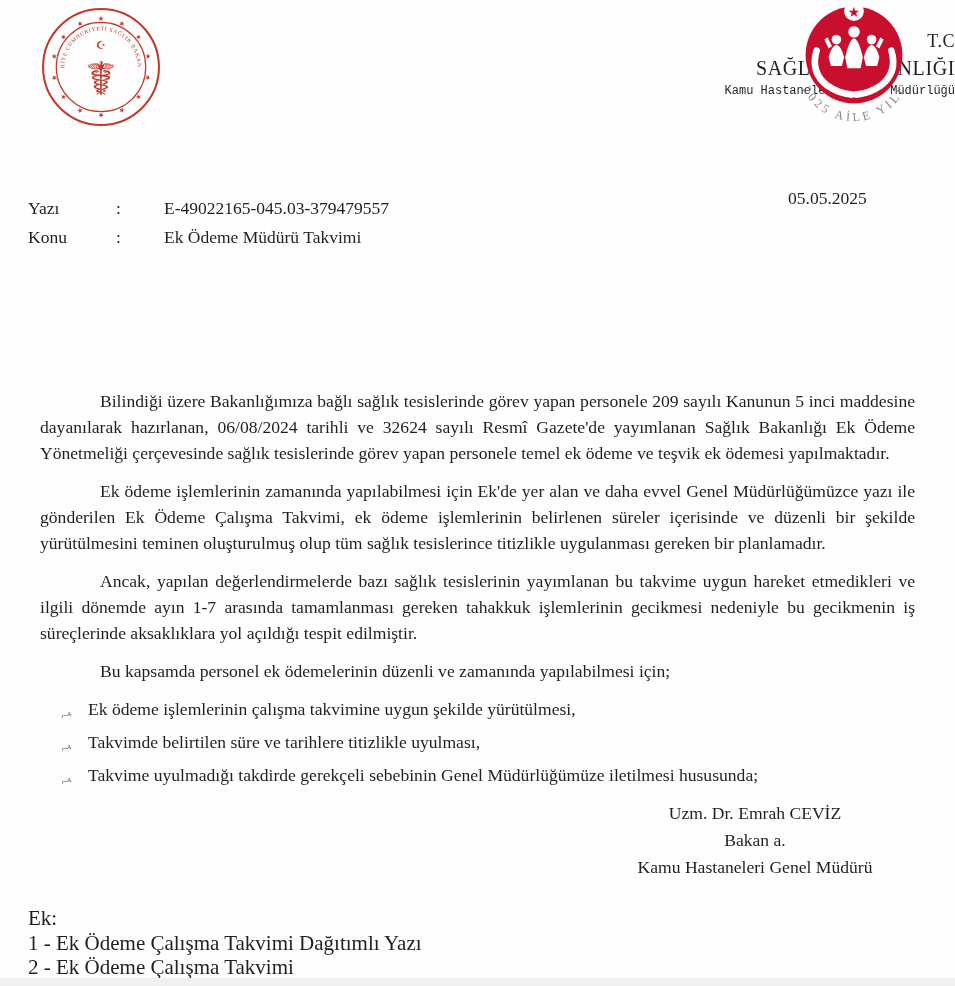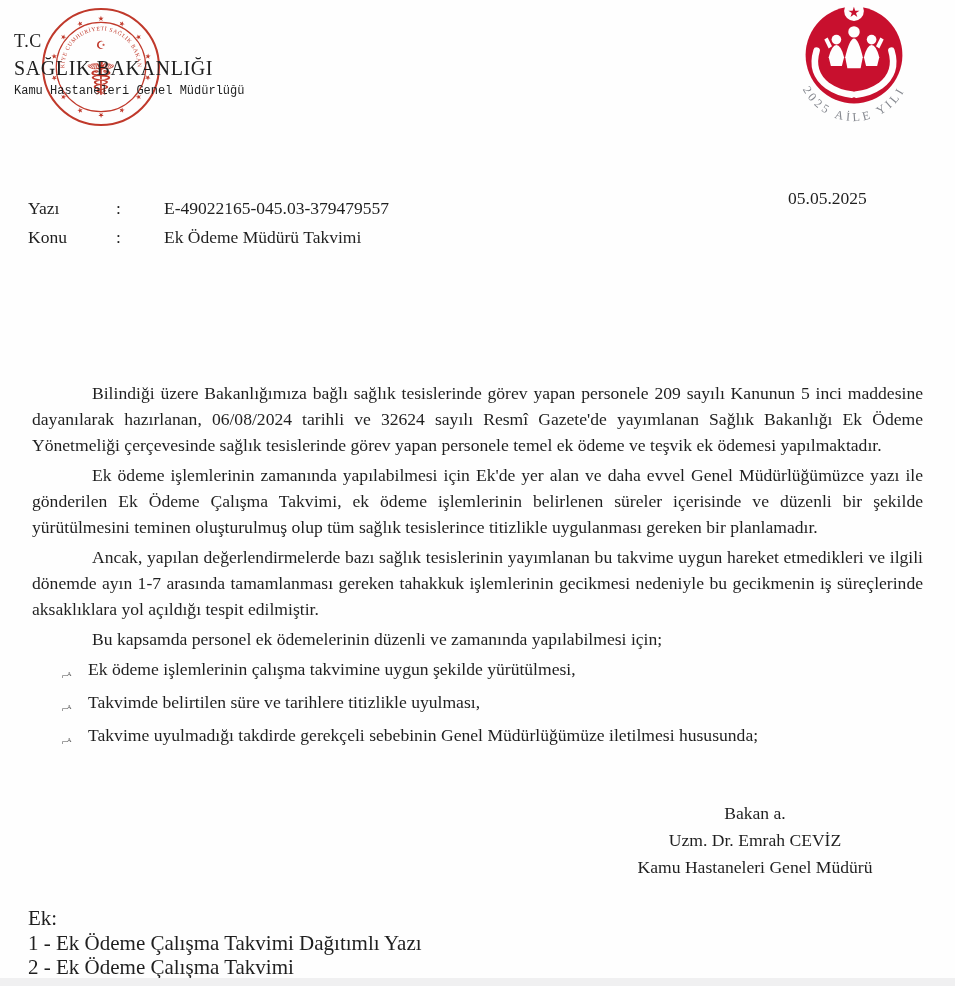--- a/index.html
+++ b/index.html
@@ -8,21 +8,21 @@
     width:955px;height:986px;
     margin:0 auto;
     background:#fefefe;
     font-family:"Liberation Serif","DejaVu Serif",serif;
     color:#1f1f1f;
     overflow:hidden;
   }
   
   .letterhead-center{
     position:absolute;top:28px;left:14px;right:0;
-    text-align:left;line-height:1.45;
+    text-align:right;line-height:1.45;
   }
   .tc-line{font-size:18px;letter-spacing:.5px;}
   .ministry-line{font-size:20px;letter-spacing:.6px;}
   .directorate-line{font-size:12px;font-family:Liberation Mono, monospace;}
   .emblem-left{position:absolute;top:6px;left:40px;width:122px;height:122px;}
   .emblem-right{position:absolute;top:0px;left:788px;width:132px;height:132px;}
   .emblem-star{font-size:7px;fill:#c0392b;text-anchor:middle;}
   
   .meta{position:absolute;top:194px;left:28px;width:700px;font-size:17.5px;}
   .meta-row{display:flex;line-height:29px;}
@@ -32,21 +32,21 @@
   
   .subject-heading{
     position:absolute;top:303px;left:0;right:0;
     text-align:center;font-size:18px;letter-spacing:.8px;
   }
   
   .body-text{
     position:absolute;top:376px;left:28px;width:899px;
     font-size:17.6px;line-height:26px;text-align:justify;
   }
-  .body-text p{margin:4px;text-indent:60px;}
+  .body-text p{margin:12px;text-indent:60px;}
   .req-list{margin:0 0 0 34px;padding:0;list-style:none;}
   .req-item{display:flex;}
   .req-marker{
     width:26px;flex:0 0 26px;font-size:10.5px;color:#4a4a4a;
     padding-top:7px;letter-spacing:-1px;
   }
   .closing-line{margin-left:60px;text-indent:0 !important;}
   
   .signature{
     position:absolute;top:800px;left:560px;width:390px;
@@ -157,22 +157,22 @@
         <span>Takvimde belirtilen süre ve tarihlere titizlikle uyulması,</span>
       </li>
       <li class="req-item">
         <span class="req-marker">⌐ᴬ</span>
         <span>Takvime uyulmadığı takdirde gerekçeli sebebinin Genel Müdürlüğümüze iletilmesi hususunda;</span>
       </li>
     </ul>
   </div>
 
   <div class="signature">
+    <div>Uzm. Dr. Emrah CEVİZ</div>
     <div>Bakan a.</div>
-    <div>Uzm. Dr. Emrah CEVİZ</div>
     <div>Kamu Hastaneleri Genel Müdürü</div>
   </div>
 
   <div class="attachments">
     <div>Ek:</div>
     <div>1 -  Ek Ödeme Çalışma Takvimi Dağıtımlı Yazı</div>
     <div>2 -  Ek Ödeme Çalışma Takvimi</div>
   </div>
 
   <div class="scan-strip"></div>

